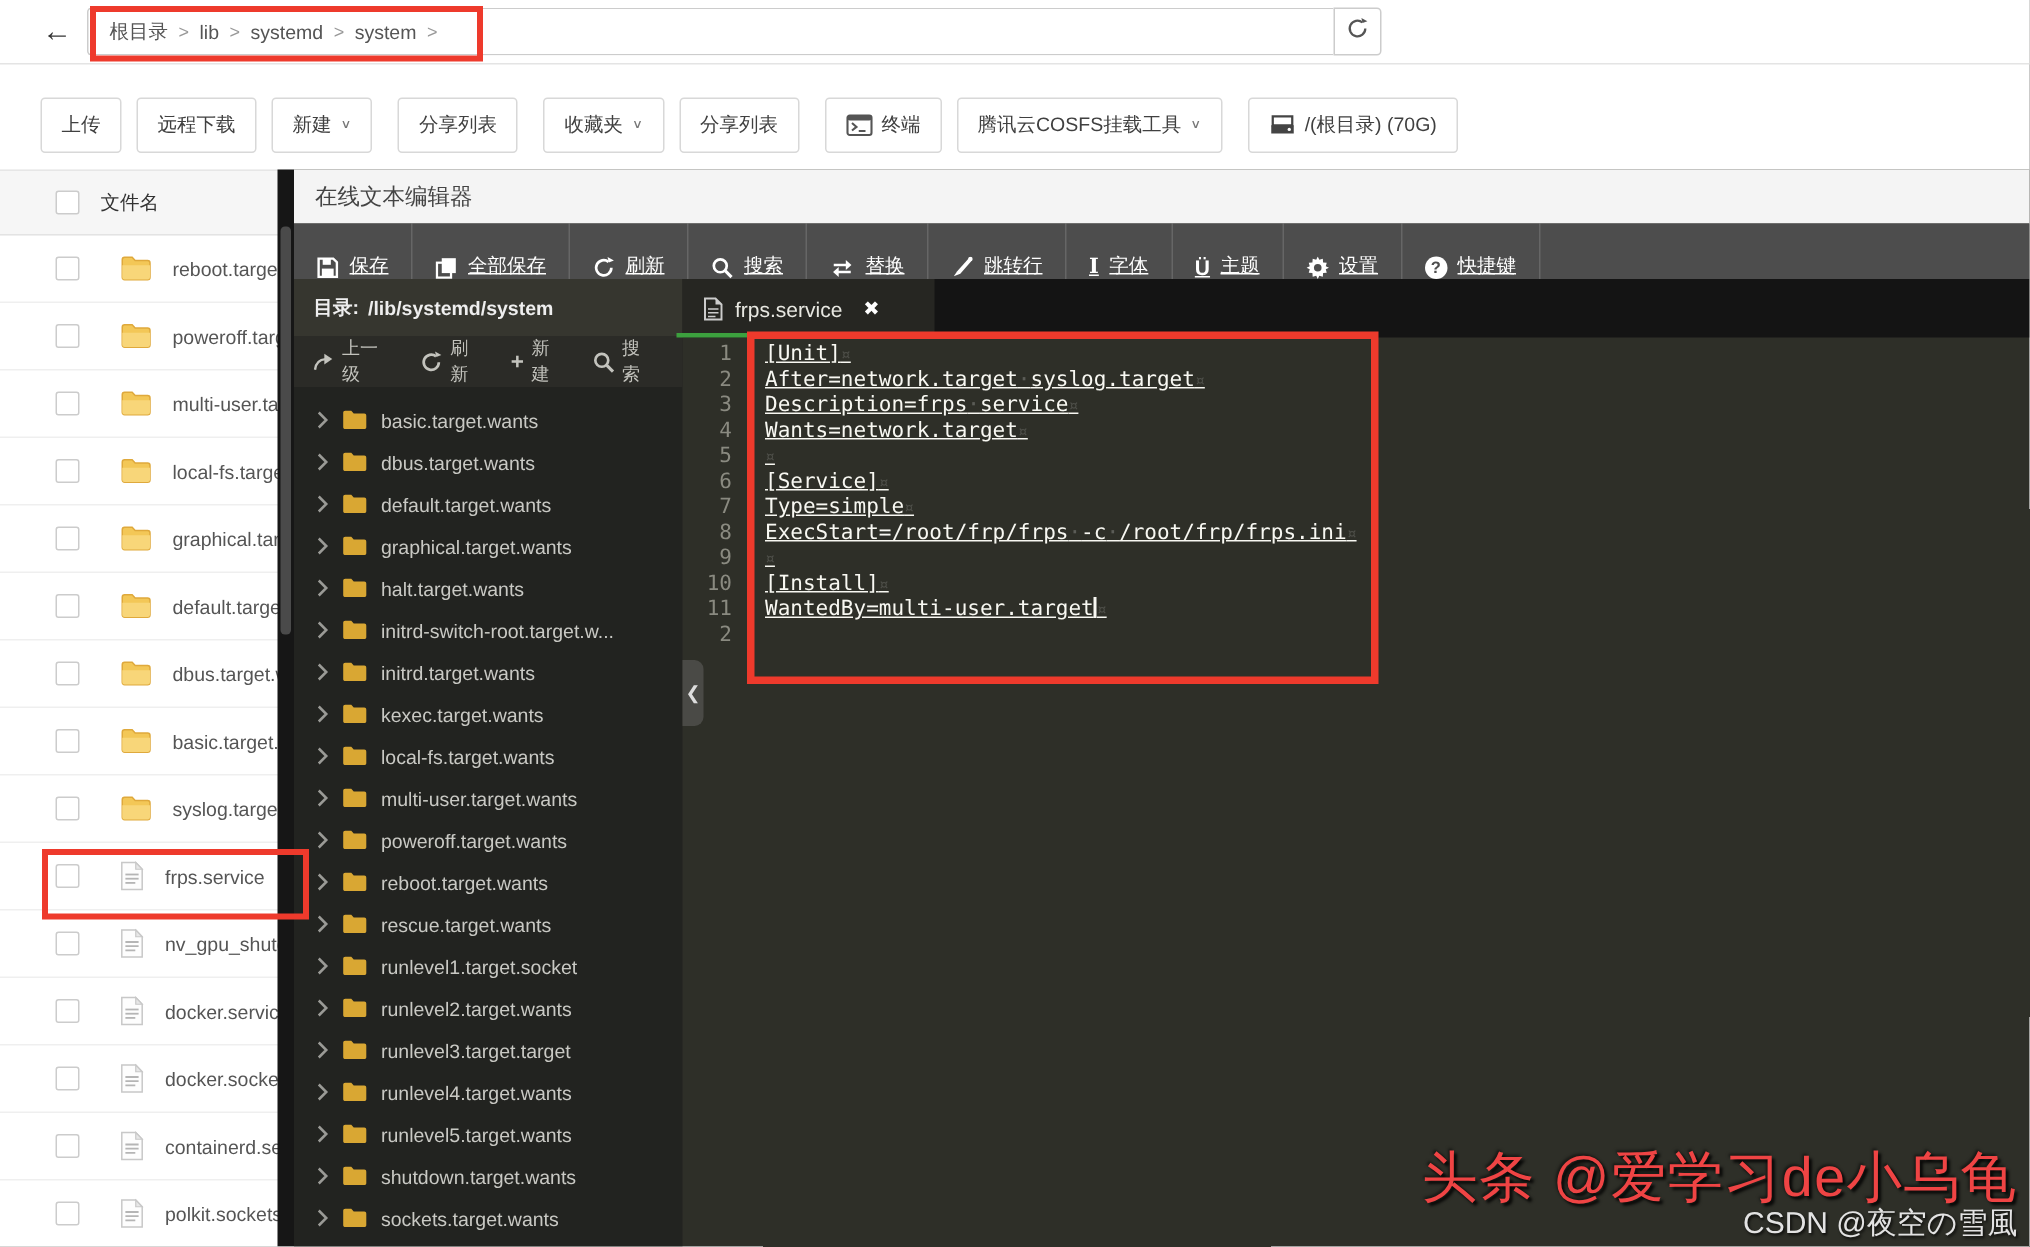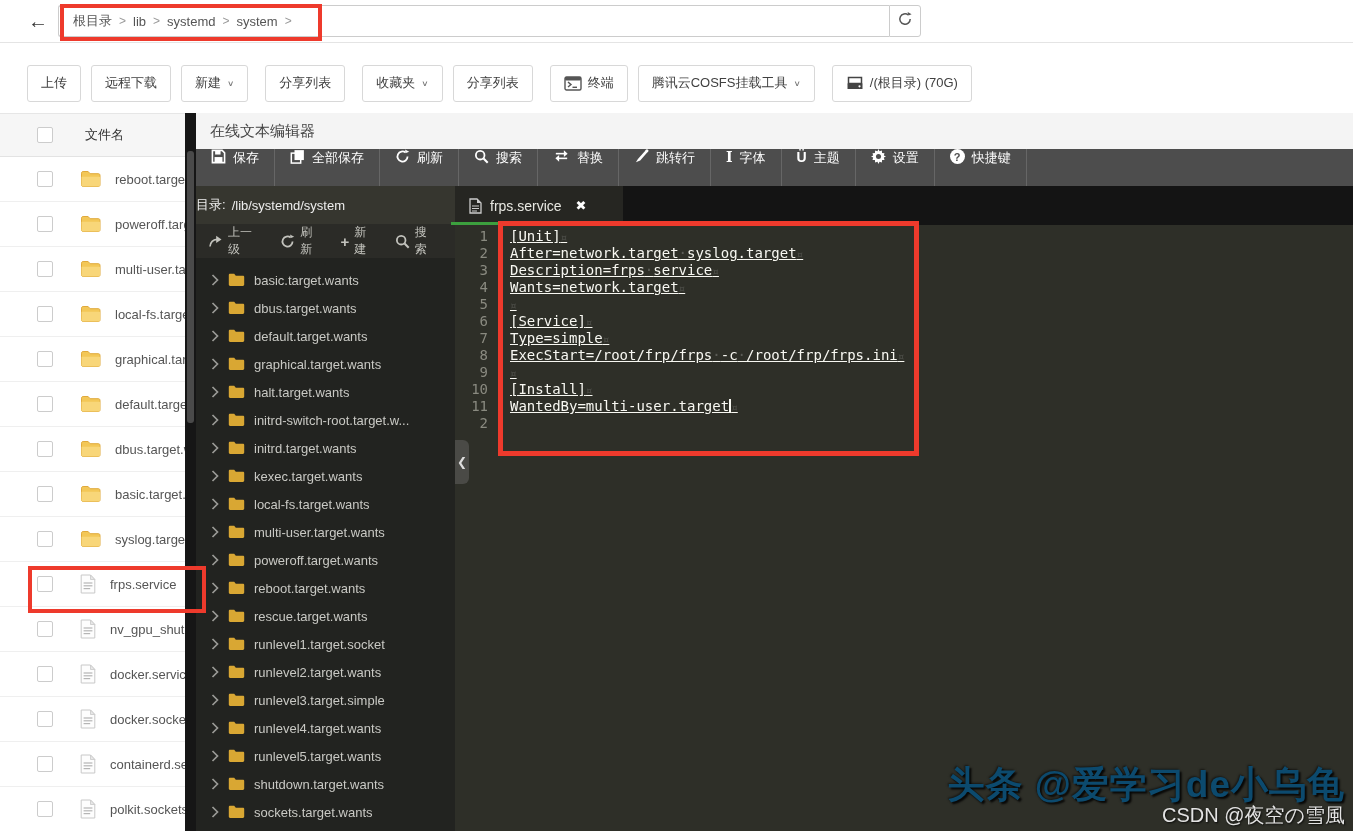--- a/index.html
+++ b/index.html
@@ -27,52 +27,52 @@
             color:#404040; font-size:13px; display:flex; align-items:center; padding:0 13px;
             margin-right:10px; cursor:pointer; white-space:nowrap; }
   .tb-btn.gap { margin-left:7px; }
   .tb-btn .caret { font-size:10px; color:#777; margin-left:6px; transform:scaleY(.8); }
   .tb-btn .ticon { display:flex; margin-right:6px; }
 
   
   .filelist { position:absolute; left:0; top:113px; width:196px; height:718px; background:#fff; }
   .fl-header { height:44px; background:#f6f6f6; border-top:1px solid #e6e6e6;
                border-bottom:1px solid #e3e3e3; display:flex; align-items:center; }
-  .fl-header .label { font-size:13px; color:#333; margin-left:32px; }
+  .fl-header .label { font-size:13px; color:#333; margin-left:14px; }
   .checkbox { width:16px; height:16px; border:1px solid #ccc; border-radius:2px; background:#fff;
               margin-left:37px; flex:none; cursor:pointer; }
   .fl-row { height:45px; display:flex; align-items:center; border-bottom:1px solid #efefef;
             cursor:pointer; overflow:hidden; }
   .fl-row .ficon { margin-left:27px; flex:none; display:flex; }
   .fl-row .fname { font-size:13px; color:#555; margin-left:14px; white-space:nowrap; }
 
   
   .fl-scroll { position:absolute; left:185px; top:113px; width:11px; height:718px; background:#161616; }
   .fl-thumb { position:absolute; left:2px; top:38px; width:7px; height:272px; background:#4a4a4a; border-radius:3px; }
 
   
   .editor { position:absolute; left:196px; top:113px; width:1157px; height:718px;
             background:#2e2f28; display:flex; flex-direction:column; }
   .ed-header { height:36px; background:#f4f4f4; display:flex; align-items:center;
                font-size:15px; color:#444; padding-left:14px; flex:none; }
   .ed-toolbar { height:37px; background:#4d4d4d; display:flex; flex:none; }
-  .ed-tbtn { display:flex; align-items:flex-start; padding:0 15px; color:#fff; font-size:13px;
-             border-right:1px solid rgba(255,255,255,.14); cursor:pointer; }
+  .ed-tbtn { display:flex; align-items:flex-end; padding:0 15px; color:#fff; font-size:13px;
+             border-right:1px solid rgba(255,255,255,.14); cursor:pointer;text-decoration:underline; }
   .ed-tbtn .eicon { display:flex; margin-right:7px; align-items:center; }
   .txticon { font-weight:bold; font-size:14px; color:#fff; }
   .serif-i { font-family:"DejaVu Serif",serif; }
   .qcircle { width:15px; height:15px; border-radius:50%; background:#fff; color:#4d4d4d;
              font-size:11px; font-weight:bold; display:flex; align-items:center; justify-content:center; }
 
   .ed-body { flex:1; display:flex; min-height:0; }
 
   
   .ed-side { width:259px; flex:none; background:#222320; display:flex; flex-direction:column; position:relative; }
   .side-dir { height:38px; background:#36362f; color:#eee; font-size:13px; display:flex;
-              align-items:center; padding-left:0; flex:none; white-space:nowrap; }
+              align-items:center; padding-left:13px; flex:none; white-space:nowrap;font-weight:bold; }
   .side-dir .path { margin-left:6px; }
   .side-actions { height:34px; background:#2b2b27; display:flex; align-items:center;
                   padding-left:13px; flex:none; }
   .side-act { display:flex; align-items:center; color:#c3c3bd; font-size:12px;
               margin-right:17px; cursor:pointer; }
   .side-act .aicon { display:flex; margin-right:5px; align-items:center; }
   .tree { flex:1; overflow:hidden; padding-top:8px; }
   .tree-item { height:28px; display:flex; align-items:center; padding-left:15px; cursor:pointer; }
   .tree-item .chev { display:flex; margin-right:9px; }
   .tree-item .tfolder { display:flex; margin-right:9px; }
@@ -105,21 +105,21 @@
   .cursor { display:inline-block; width:2px; height:14px; background:#f8f8f2; vertical-align:-2px; }
 
   
   .anno { position:absolute; border:4px solid #ee3a2c; z-index:60; pointer-events:none; }
   .anno-breadcrumb { left:60px; top:4px; width:262px; height:37px; }
   .anno-file { left:28px; top:566px; width:178px; height:47px; }
   .anno-code { left:302px; top:108px; width:421px; height:235px; border-width:5px; }
 
   
   .watermark { position:absolute; right:8px; bottom:2px; text-align:right; z-index:70; pointer-events:none; }
-  .wm1 { font-size:37px; font-weight:bold; color:#0c4a6e;
+  .wm1 { font-size:37px; font-weight:normal; color:#ef4444;
          text-shadow:2px 2px 2px rgba(0,0,0,.85), -1px -1px 2px rgba(0,0,0,.5); letter-spacing:1px; }
   .wm2 { font-size:20px; color:#e3e3e3; margin-top:-8px;
          text-shadow:1px 1px 2px rgba(0,0,0,.8); }
 </style>
 </head>
 <body>
 
 <div class="topbar">
   <div class="back-btn">
       <span>←</span>
@@ -841,21 +841,21 @@
                 </svg>
               </span>
             </span>
             <span class="tfolder">
               <span class="" style="display:flex;align-items:center">
                 <svg width="17" height="14" viewBox="0 0 17 14">
                   <path d="M.8 2.2c0-.9.5-1.4 1.4-1.4h4l1.6 1.9h7c.9 0 1.4.5 1.4 1.4v7.5c0 .9-.5 1.4-1.4 1.4H2.2c-.9 0-1.4-.5-1.4-1.4z" fill="#d9a733"></path>
                 </svg>
               </span>
             </span>
-            <span class="tlabel">runlevel3.target.simple</span>
+            <span class="tlabel">runlevel3.target.target</span>
           </div>
           <div class="tree-item">
             <span class="chev">
               <span class="" style="display:flex;align-items:center">
                 <svg width="8" height="12" viewBox="0 0 8 12">
                   <path d="M1.5 1l5 5-5 5" stroke="#9a9a96" stroke-width="1.7" fill="none"></path>
                 </svg>
               </span>
             </span>
             <span class="tfolder">

